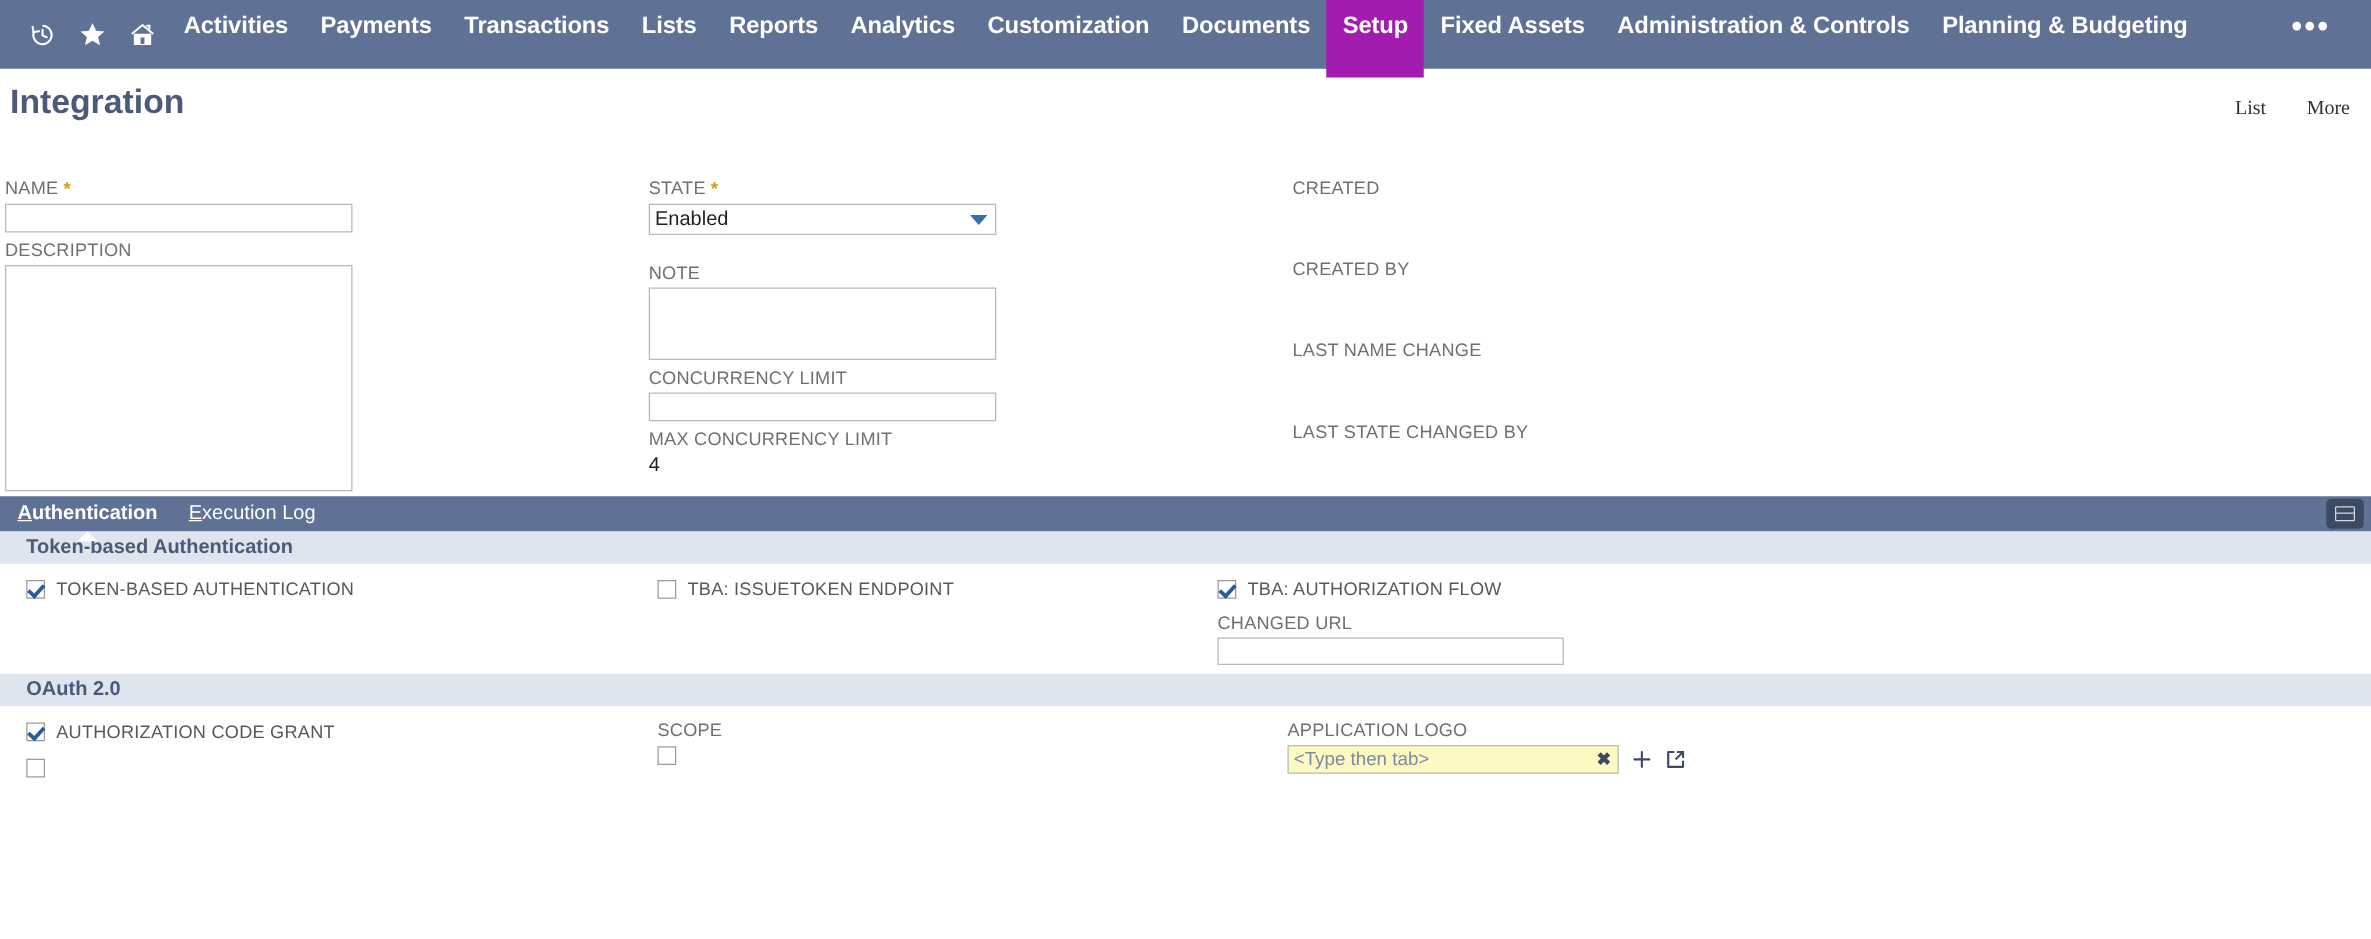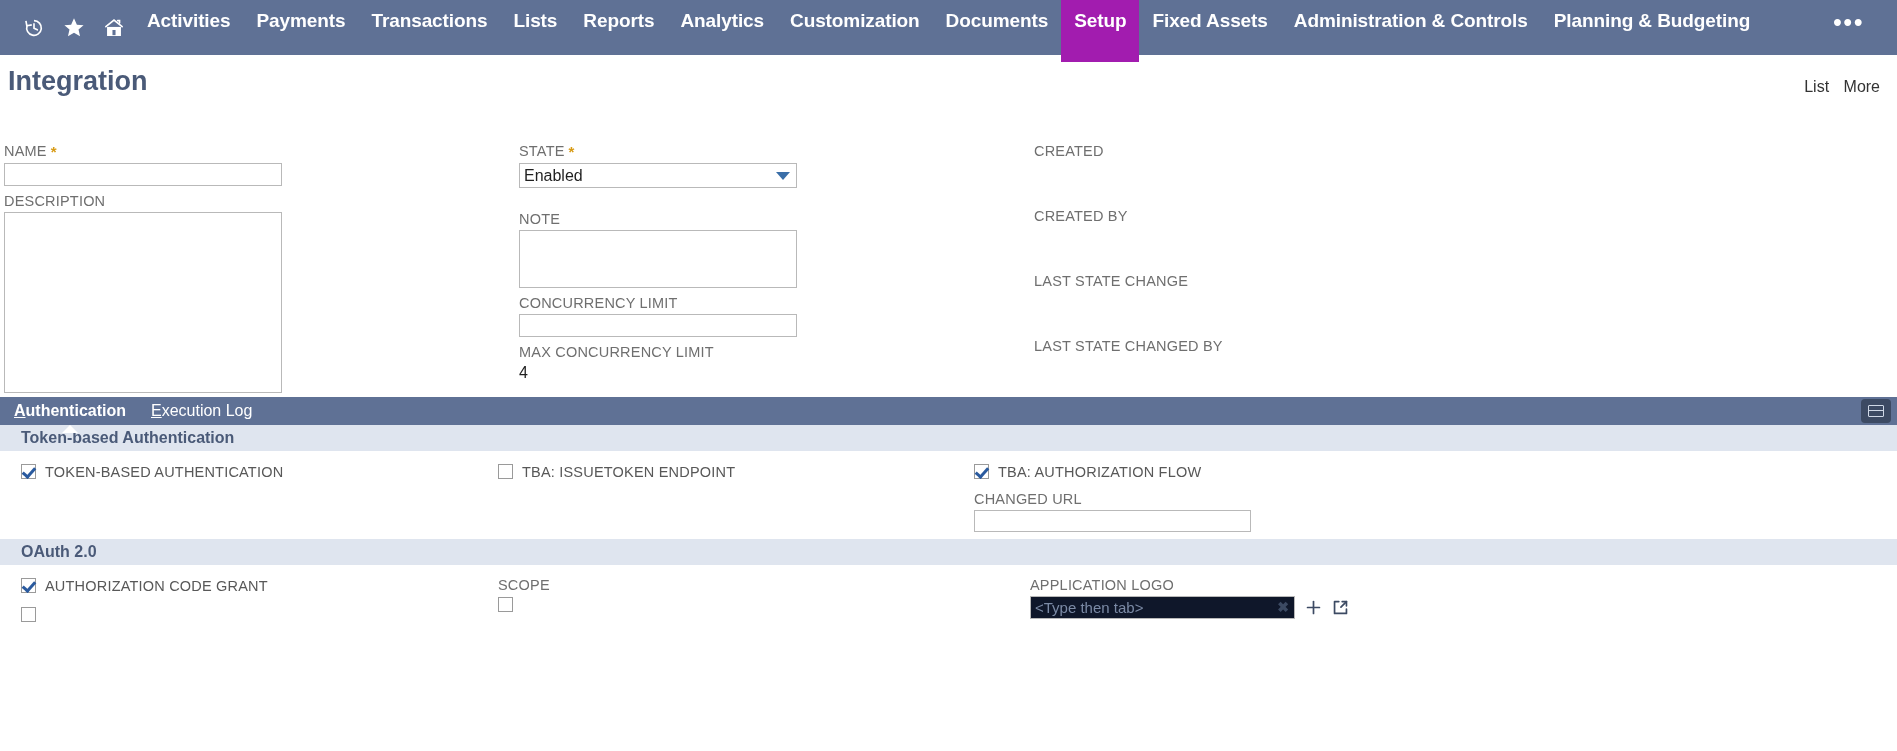--- a/index.html
+++ b/index.html
@@ -67,22 +67,23 @@
     margin: 0;
   }
   .header-links {
     position: absolute;
     right: 17px;
     top: 23px;
     font-size: 16px;
     color: #333333;
   }
   .header-links span {
-    margin-left: 10px;
-    cursor: pointer;
+    margin-left: 28px;
+    cursor: pointer;
+    font-family: Liberation Serif, serif;
   }
 
   
   .button-row {
     padding: 0 0 0 8px;
     height: 34px;
     display: flex;
     align-items: center;
     gap: 9px;
   }
@@ -256,21 +257,21 @@
     font-size: 16px;
     font-weight: bold;
     color: #4a5a78;
   }
   .section-body {
     position: relative;
     padding: 12px 0 0 0;
   }
   .cb-col { position: absolute; top: 12px; }
   .cb-col-1 { left: 21px;  width: 490px; }
-  .cb-col-2 { left: 498px; width: 500px; }
+  .cb-col-2 { left: 526px; width: 500px; }
   .cb-col-3 { left: 974px; width: 560px; }
 
   .cb-row {
     display: flex;
     align-items: flex-start;
     gap: 9px;
     height: 20px;
   }
   .cbx {
     width: 15px; height: 15px;
@@ -302,21 +303,21 @@
   
   .picker-row {
     display: flex;
     align-items: center;
     gap: 0;
   }
   .picker-input {
     width: 265px;
     height: 23px;
     border: 1px solid #b9b9b9;
-    background: #0f172a;
+    background: #fef9c3;
     font-size: 15px;
     color: #7b8aa5;
     padding: 0 22px 0 4px;
     line-height: 21px;
     position: relative;
     overflow: hidden;
   }
   .picker-wrap { position: relative; }
   .picker-x {
     position: absolute;
@@ -430,21 +431,21 @@
   <div class="col col-3">
     <div class="meta-row">
       <label class="field-label">CREATED</label>
       <div class="static-value"></div>
     </div>
     <div class="meta-row">
       <label class="field-label">CREATED BY</label>
       <div class="static-value"></div>
     </div>
     <div class="meta-row">
-      <label class="field-label">LAST STATE CHANGE</label>
+      <label class="field-label">LAST NAME CHANGE</label>
       <div class="static-value"></div>
     </div>
     <div class="meta-row">
       <label class="field-label">LAST STATE CHANGED BY</label>
       <div class="static-value"></div>
     </div>
   </div>
 </div>
 
 <div class="tabstrip">

